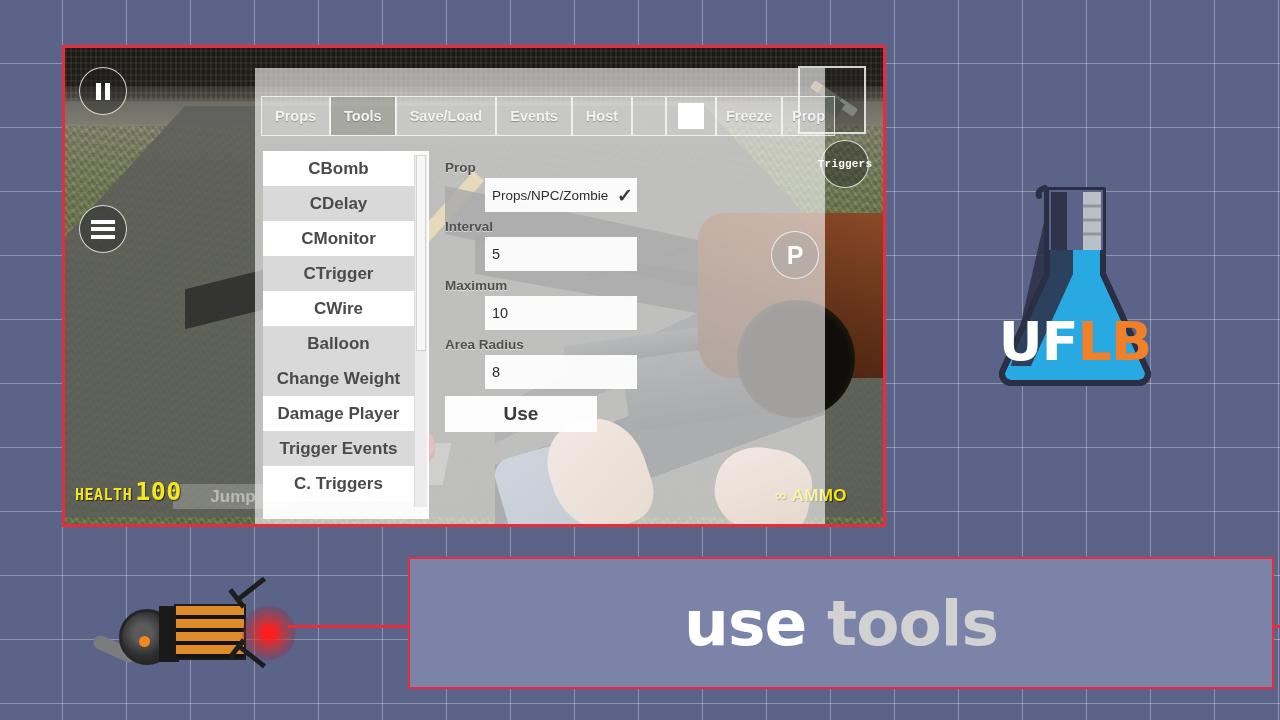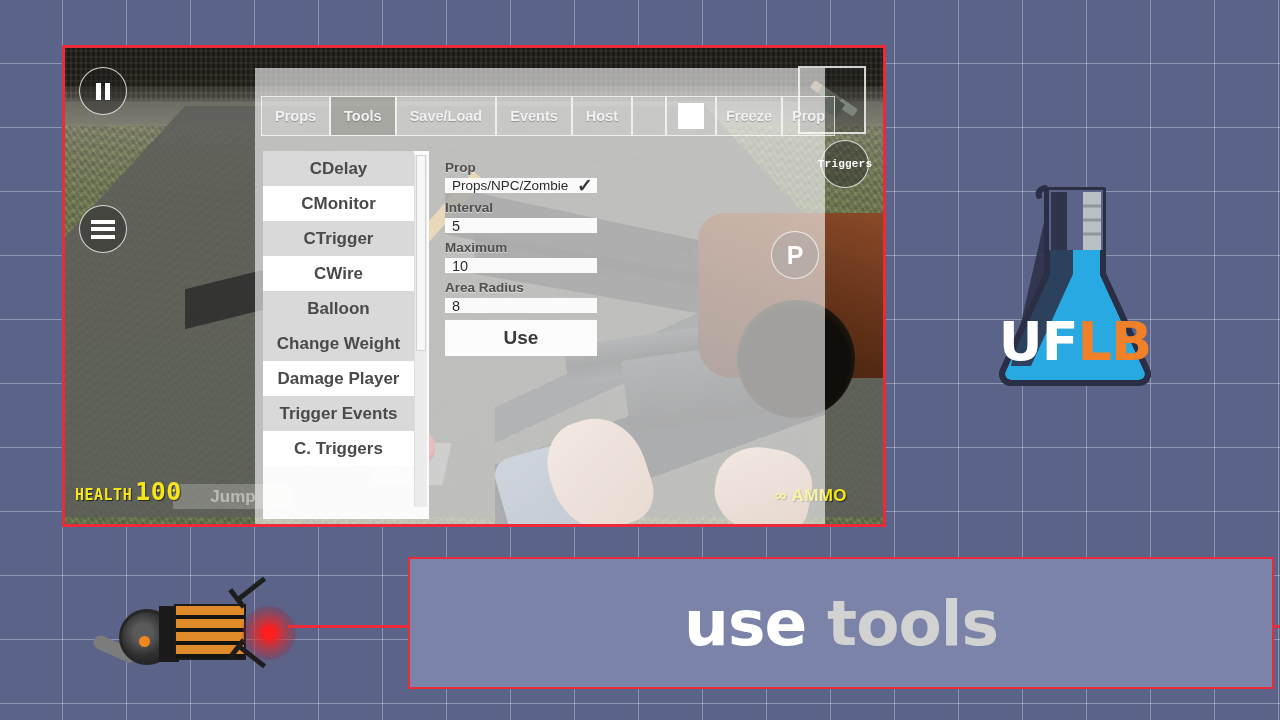--- a/index.html
+++ b/index.html
@@ -266,26 +266,27 @@
 
   
   #tool-form {
     position: absolute; left: 190px; top: 92px; width: 152px;
   }
   .form-label {
     font-size: 13.5px; font-weight: bold; color: #4f4f4f;
     margin-bottom: 3px; text-shadow: 0 1px 0 rgba(255,255,255,.55);
   }
   .form-field {
-    width: 152px; height: 15px;
+    width: 152px; height: 34px;
     background: rgba(255,255,255,0.94);
     display: flex; align-items: center;
     padding: 0 7px;
     font-size: 14.5px; color: #2c2c2c;
     margin-bottom: 7px;
+    margin-left: 40px;
   }
   #prop-select {
     justify-content: space-between; padding-right: 4px;
     font-size: 13.5px;
   }
   #prop-select .chev {
     font-weight: bold; font-size: 19px; color: #3b3b3b; line-height: 1;
     margin-left: -6px;
   }
   #btn-use {
@@ -440,20 +441,21 @@
           <span class="chkwrap">
               <span id="freeze-checkbox"></span>
             </span>
         </div>
         <div class="tab narrow">Freeze</div>
         <div class="tab narrow">Prop</div>
       </div>
 
       <div id="tools-list-wrap">
         <div id="tools-list">
+          <div class="tool-item">CBomb</div>
           <div class="tool-item alt">CDelay</div>
           <div class="tool-item">CMonitor</div>
           <div class="tool-item alt">CTrigger</div>
           <div class="tool-item">CWire</div>
           <div class="tool-item alt">Balloon</div>
           <div class="tool-item alt">Change Weight</div>
           <div class="tool-item">Damage Player</div>
           <div class="tool-item alt">Trigger Events</div>
           <div class="tool-item">C. Triggers</div>
         </div>

